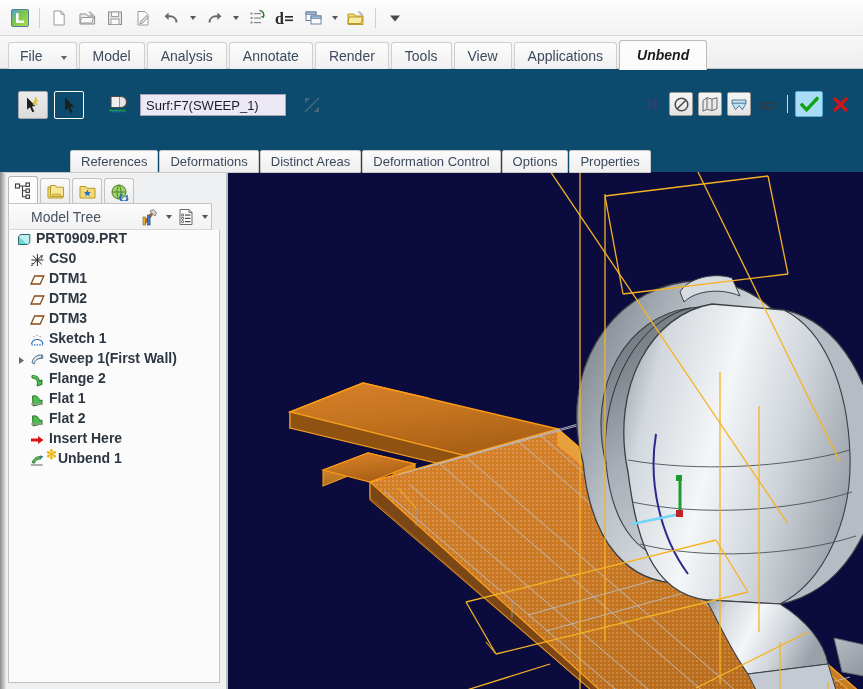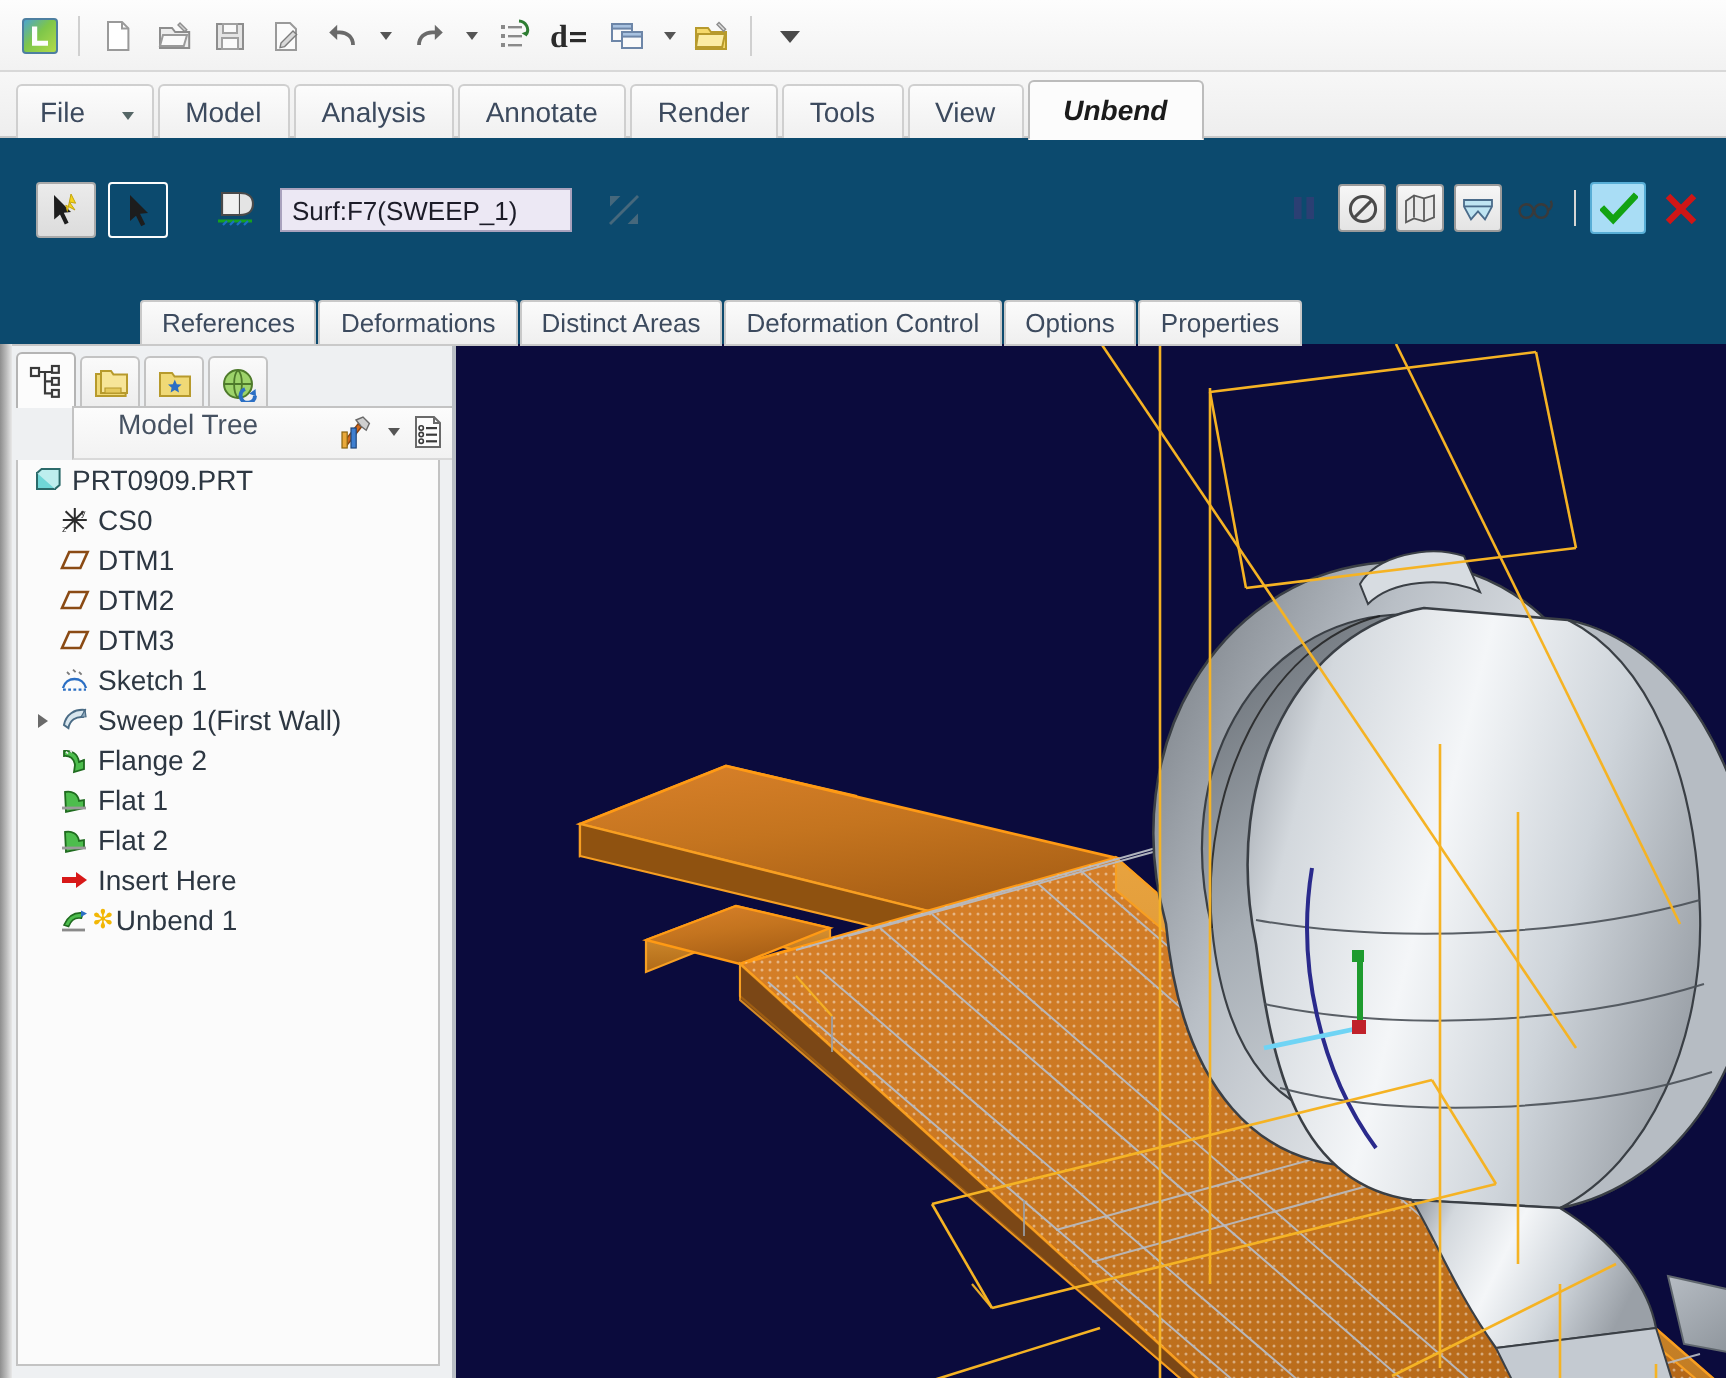--- a/index.html
+++ b/index.html
@@ -110,34 +110,34 @@
     background:linear-gradient(#fafafa,#ededed);
     border:1px solid #c3c3c3; border-bottom:none; border-radius:3px 3px 0 0;
     margin-right:2px; cursor:default;
   }
   .navtab.active { background:#fcfcfc; border-color:#b4b4b4; height:28px; }
 
   .treehead {
     position:absolute; left:8px; top:203px; width:204px; height:27px;
     background:linear-gradient(#fcfcfc,#f2f2f2);
     border:1px solid #c3c3c3; border-bottom:1px solid #d9d9d9;
-    display:flex; margin-left:28px;
+    display:flex; align-items:center;
   }
   .treehead-title { font-size:14px; color:#465262; margin-left:22px; flex:1; }
   .th-btn { width:22px;height:24px;display:flex;align-items:center;justify-content:center;cursor:default; }
   .th-caret { width:14px;height:24px;display:flex;align-items:center;justify-content:center;cursor:default; }
 
   .treebody {
     position:absolute; left:8px; top:230px; width:212px; height:453px;
     background:#fbfbfb; border:1px solid #c3c3c3; border-top:none;
     overflow:hidden;
   }
   .trow {
-    display:flex; align-items:center; height:20px; padding-left:4px;
-    font-size:14px; color:#2d3742; white-space:nowrap; cursor:default;
+    display:flex; height:20px; padding-left:4px;
+    font-size:14px; color:#2d3742; white-space:nowrap; cursor:default;font-weight:bold;
   }
   .texp { width:13px; display:flex; align-items:center; justify-content:center; }
   .tico { width:19px; display:flex; align-items:center; justify-content:center; flex:0 0 19px; }
   .tlabel { margin-left:2px; }
   .nav-edge-r { position:absolute; left:220px; top:230px; width:8px; height:453px; background:#eef0f2; }
   .nav-divider { position:absolute; left:226px; top:172px; width:2px; height:517px; background:#b9bec4; }
 
   
   .viewport {
     position:absolute; left:228px; top:172px; width:635px; height:517px;
@@ -270,20 +270,23 @@
         <span>Annotate</span>
       </div>
     <div class="tab">
         <span>Render</span>
       </div>
     <div class="tab">
         <span>Tools</span>
       </div>
     <div class="tab">
         <span>View</span>
+      </div>
+    <div class="tab">
+        <span>Applications</span>
       </div>
     <div class="tab active">
         <span>Unbend</span>
       </div>
   </div>
 
   <div class="dash">
     <div class="dash-left">
       <div class="selbtn on">
         <svg width="20" height="20" viewBox="0 0 20 20">

